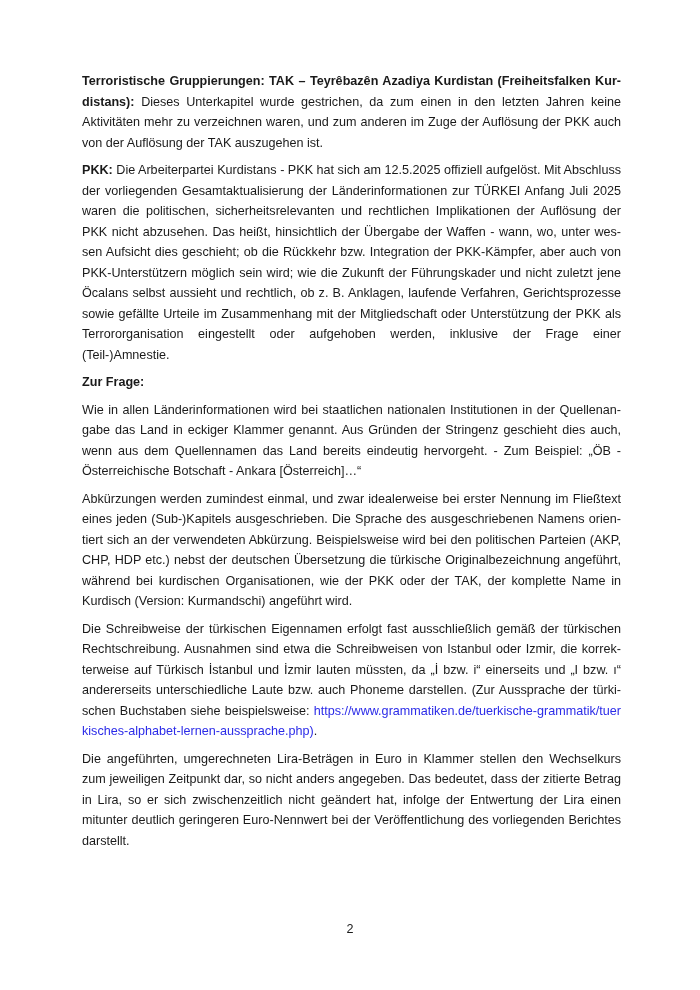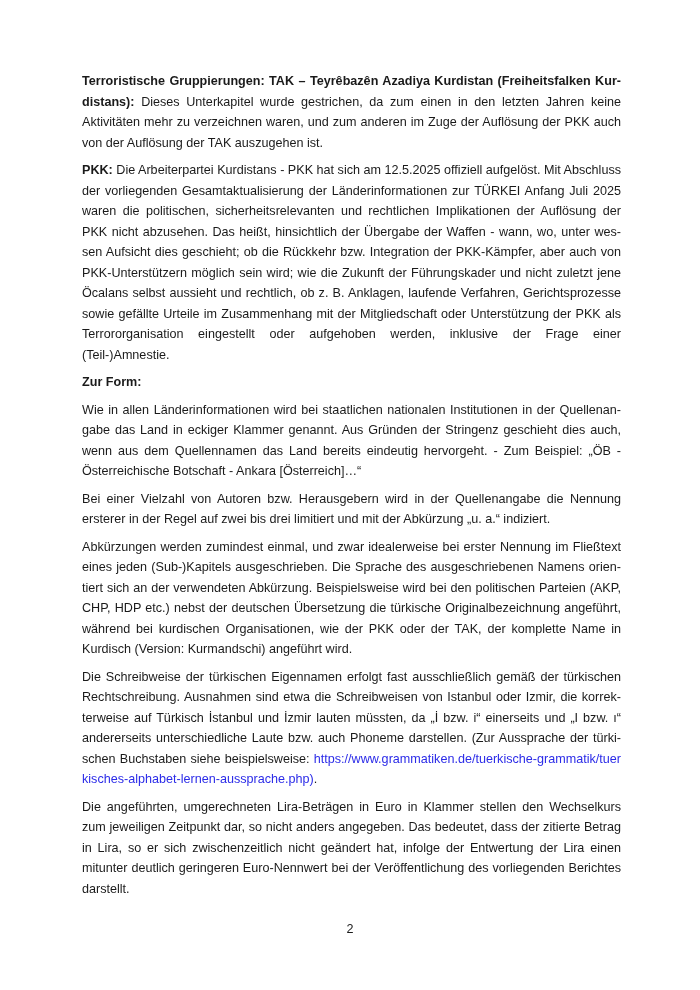--- a/index.html
+++ b/index.html
@@ -43,21 +43,20 @@
     line-height: 20px;
   }
 </style>
 </head>
 <body>
 
 <div class="page" style="background: rgb(255, 255, 255); color: rgb(26, 26, 26);">
   <div class="content" id="doc-body">
       <p class="para"><span class="seg-bold">Terroristische Gruppierungen: TAK – Teyrêbazên Azadiya Kurdistan (Freiheitsfalken Kur­distans):</span><span> Dieses Unterkapitel wurde gestrichen, da zum einen in den letzten Jahren keine Aktivitäten mehr zu verzeichnen waren, und zum anderen im Zuge der Auflösung der PKK auch von der Auflösung der TAK auszugehen ist.</span></p>
       <p class="para"><span class="seg-bold">PKK:</span><span> Die Arbeiterpartei Kurdistans - PKK hat sich am 12.5.2025 offiziell aufgelöst. Mit Abschluss der vorliegenden Gesamtaktualisierung der Länderinformationen zur TÜRKEI Anfang Juli 2025 waren die politischen, sicherheitsrelevanten und rechtlichen Implikationen der Auflösung der PKK nicht abzusehen. Das heißt, hinsichtlich der Übergabe der Waffen - wann, wo, unter wes­sen Aufsicht dies geschieht; ob die Rückkehr bzw. Integration der PKK-Kämpfer, aber auch von PKK-Unterstützern möglich sein wird; wie die Zukunft der Führungskader und nicht zuletzt jene Öcalans selbst aussieht und rechtlich, ob z. B. Anklagen, laufende Verfahren, Gerichts­prozesse sowie gefällte Urteile im Zusammenhang mit der Mitgliedschaft oder Unterstützung der PKK als Terrororganisation eingestellt oder aufgehoben werden, inklusive der Frage einer (Teil-)Amnestie.</span></p>
-      <p class="para"><span class="seg-bold">Zur Form:</span></p>
+      <p class="para"><span class="seg-bold">Zur Frage:</span></p>
       <p class="para"><span>Wie in allen Länderinformationen wird bei staatlichen nationalen Institutionen in der Quellenan­gabe das Land in eckiger Klammer genannt. Aus Gründen der Stringenz geschieht dies auch, wenn aus dem Quellennamen das Land bereits eindeutig hervorgeht. - Zum Beispiel: „ÖB - Österreichische Botschaft - Ankara [Österreich]…“</span></p>
-      <p class="para"><span>Bei einer Vielzahl von Autoren bzw. Herausgebern wird in der Quellenangabe die Nennung ersterer in der Regel auf zwei bis drei limitiert und mit der Abkürzung „u. a.“ indiziert.</span></p>
       <p class="para"><span>Abkürzungen werden zumindest einmal, und zwar idealerweise bei erster Nennung im Fließtext eines jeden (Sub-)Kapitels ausgeschrieben. Die Sprache des ausgeschriebenen Namens orien­tiert sich an der verwendeten Abkürzung. Beispielsweise wird bei den politischen Parteien (AKP, CHP, HDP etc.) nebst der deutschen Übersetzung die türkische Originalbezeichnung angeführt, während bei kurdischen Organisationen, wie der PKK oder der TAK, der komplette Name in Kurdisch (Version: Kurmandschi) angeführt wird.</span></p>
       <p class="para"><span>Die Schreibweise der türkischen Eigennamen erfolgt fast ausschließlich gemäß der türkischen Rechtschreibung. Ausnahmen sind etwa die Schreibweisen von Istanbul oder Izmir, die korrek­terweise auf Türkisch İstanbul und İzmir lauten müssten, da „İ bzw. i“ einerseits und „I bzw. ı“ andererseits unterschiedliche Laute bzw. auch Phoneme darstellen. (Zur Aussprache der türki­schen Buchstaben siehe beispielsweise: </span><a class="seg-link" style="color: rgb(43, 43, 232);">https://www.grammatiken.de/tuerkische-grammatik/tuerkisches-alphabet-lernen-aussprache.php)</a><span>.</span></p>
       <p class="para"><span>Die angeführten, umgerechneten Lira-Beträgen in Euro in Klammer stellen den Wechselkurs zum jeweiligen Zeitpunkt dar, so nicht anders angegeben. Das bedeutet, dass der zitierte Betrag in Lira, so er sich zwischenzeitlich nicht geändert hat, infolge der Entwertung der Lira einen mitunter deutlich geringeren Euro-Nennwert bei der Veröffentlichung des vorliegenden Berichtes darstellt.</span></p>
     </div>
   <div class="footer">2</div>
 </div>
 
 </body></html>

